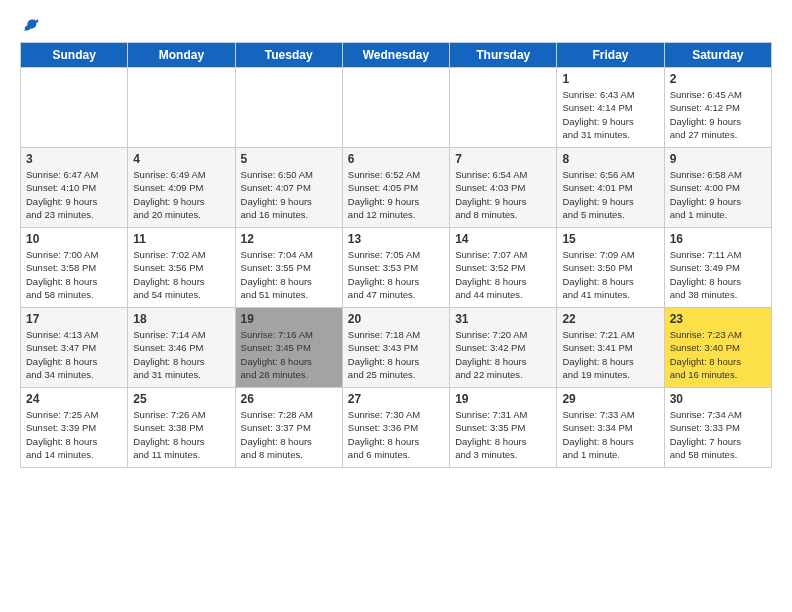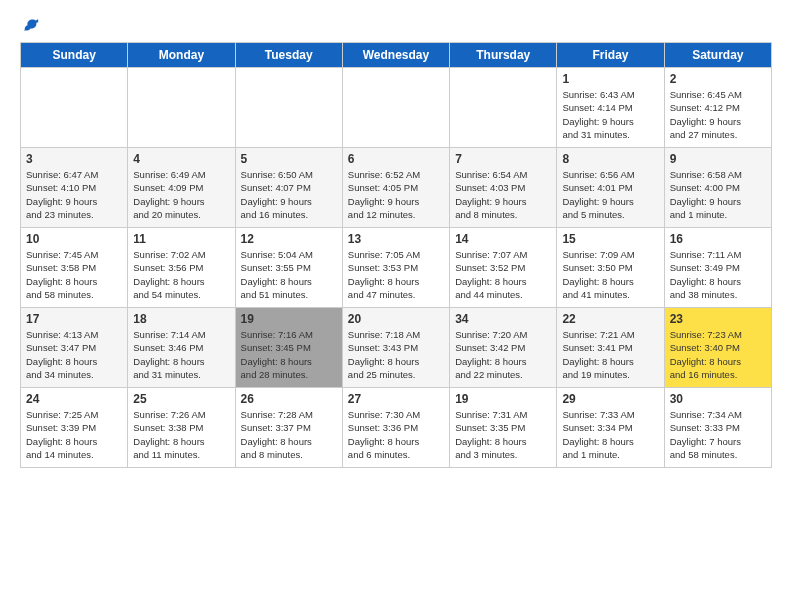--- a/index.html
+++ b/index.html
@@ -197,35 +197,35 @@
             <span class="day-num">9</span>
             <div class="day-info" style="white-space: pre-line;">Sunrise: 6:58 AM
 Sunset: 4:00 PM
 Daylight: 9 hours
 and 1 minute.</div>
           </td>
         </tr>
         <tr>
           <td>
             <span class="day-num">10</span>
-            <div class="day-info" style="white-space: pre-line;">Sunrise: 7:45 AM
+            <div class="day-info" style="white-space: pre-line;">Sunrise: 7:00 AM
 Sunset: 3:58 PM
 Daylight: 8 hours
 and 58 minutes.</div>
           </td>
           <td>
             <span class="day-num">11</span>
             <div class="day-info" style="white-space: pre-line;">Sunrise: 7:02 AM
 Sunset: 3:56 PM
 Daylight: 8 hours
 and 54 minutes.</div>
           </td>
           <td>
             <span class="day-num">12</span>
-            <div class="day-info" style="white-space: pre-line;">Sunrise: 5:04 AM
+            <div class="day-info" style="white-space: pre-line;">Sunrise: 7:04 AM
 Sunset: 3:55 PM
 Daylight: 8 hours
 and 51 minutes.</div>
           </td>
           <td>
             <span class="day-num">13</span>
             <div class="day-info" style="white-space: pre-line;">Sunrise: 7:05 AM
 Sunset: 3:53 PM
 Daylight: 8 hours
 and 47 minutes.</div>
@@ -275,21 +275,21 @@
 and 28 minutes.</div>
           </td>
           <td style="background: rgb(245, 245, 245);">
             <span class="day-num">20</span>
             <div class="day-info" style="white-space: pre-line;">Sunrise: 7:18 AM
 Sunset: 3:43 PM
 Daylight: 8 hours
 and 25 minutes.</div>
           </td>
           <td style="background: rgb(245, 245, 245);">
-            <span class="day-num">34</span>
+            <span class="day-num">31</span>
             <div class="day-info" style="white-space: pre-line;">Sunrise: 7:20 AM
 Sunset: 3:42 PM
 Daylight: 8 hours
 and 22 minutes.</div>
           </td>
           <td style="background: rgb(245, 245, 245);">
             <span class="day-num">22</span>
             <div class="day-info" style="white-space: pre-line;">Sunrise: 7:21 AM
 Sunset: 3:41 PM
 Daylight: 8 hours

